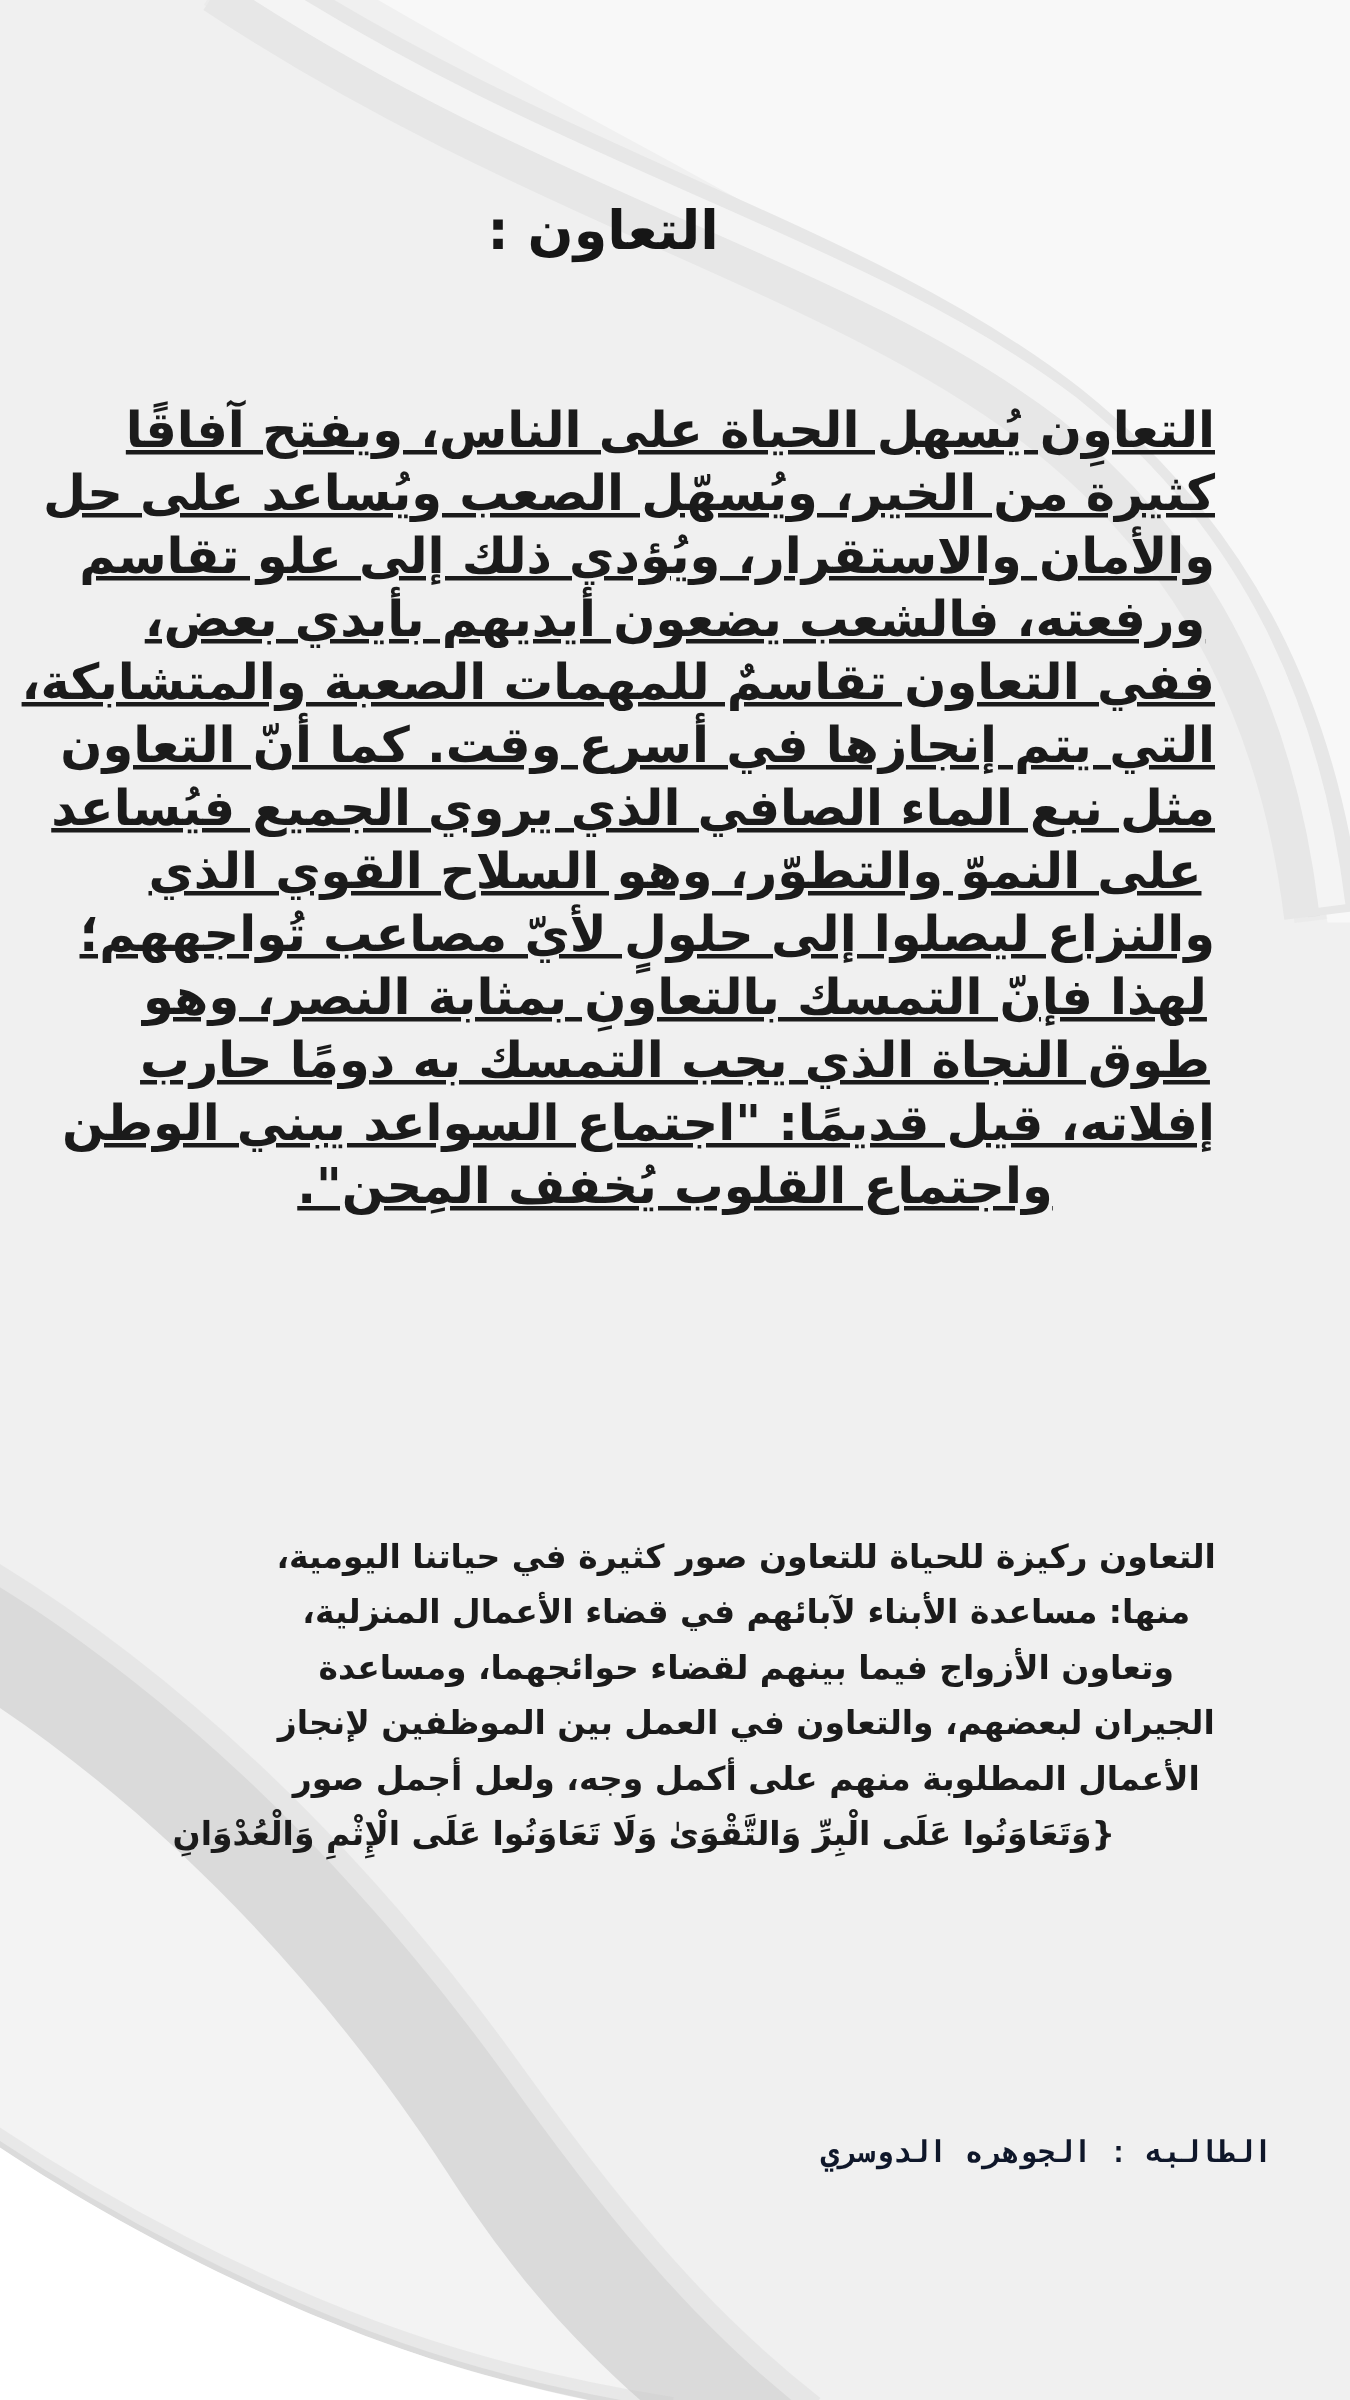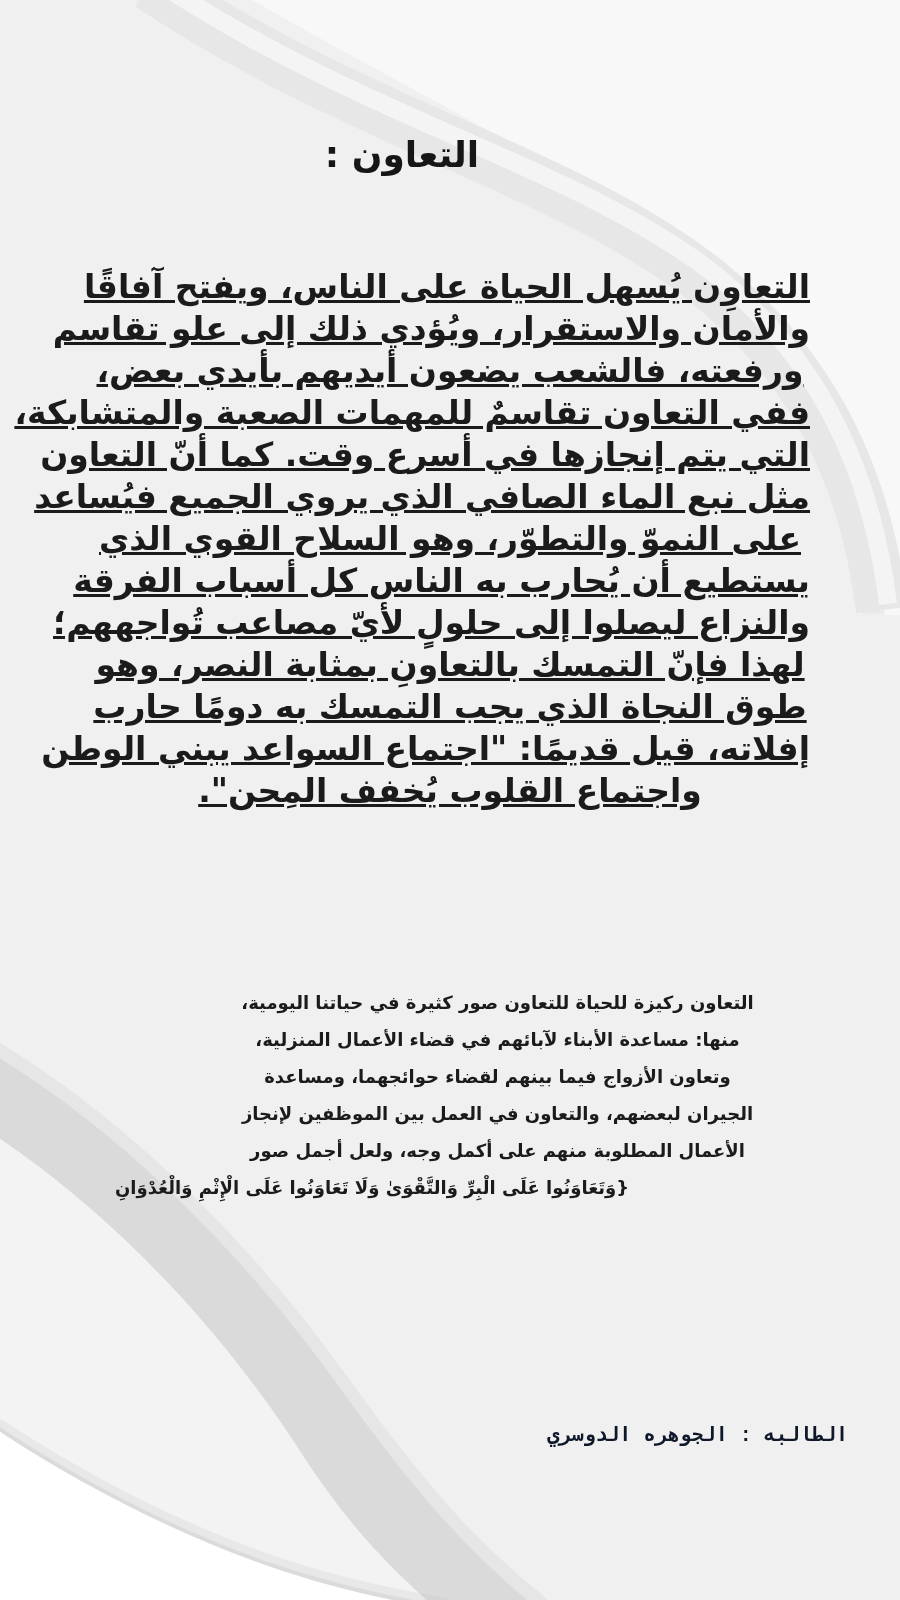--- a/index.html
+++ b/index.html
@@ -47,24 +47,24 @@
   .para div { white-space: nowrap; }
   .para1 {
     top: 266px;
     left: 90px;
     width: 720px;
     font-size: 33px;
     line-height: 42px;
     text-decoration: underline;
   }
   .para2 {
-    top: 984px;
+    top: 1020px;
     left: 115px;
     width: 765px;
-    font-size: 18px;
+    font-size: 22px;
     line-height: 37px;
   }
   
   .para2 div:nth-child(6) { text-align: left; }
   .signature {
     position: absolute;
     top: 1422px;
     right: 52px;
     direction: rtl;
     font-size: 20px;
@@ -100,27 +100,27 @@
 
     <path d="M -10,1425 L -10,1610 L 445,1610 C 398,1602 337,1590 268,1566 C 170,1532 68,1478 -10,1425 Z" fill="#ffffff"></path>
   </svg>
 
   <div class="content">
 
     <h1 class="page-title">التعاون :</h1>
 
     <div class="para para1">
         <div>التعاوِن يُسهل الحياة على الناس، ويفتح آفاقًا</div>
+        <div>كثيرة من الخير، ويُسهّل الصعب ويُساعد على حل</div>
         <div>والأمان والاستقرار، ويُؤدي ذلك إلى علو تقاسم</div>
         <div>ورفعته، فالشعب يضعون أيديهم بأيدي بعض،</div>
         <div>ففي التعاون تقاسمٌ للمهمات الصعبة والمتشابكة،</div>
         <div>التي يتم إنجازها في أسرع وقت. كما أنّ التعاون</div>
         <div>مثل نبع الماء الصافي الذي يروي الجميع فيُساعد</div>
         <div>على النموّ والتطوّر، وهو السلاح القوي الذي</div>
-        <div>يستطيع أن يُحارب به الناس كل أسباب الفرقة</div>
         <div>والنزاع ليصلوا إلى حلولٍ لأيّ مصاعب تُواجههم؛</div>
         <div>لهذا فإنّ التمسك بالتعاونِ بمثابة النصر، وهو</div>
         <div>طوق النجاة الذي يجب التمسك به دومًا حارب</div>
         <div>إفلاته، قيل قديمًا: "اجتماع السواعد يبني الوطن</div>
         <div>واجتماع القلوب يُخفف المِحن".</div>
       </div>
 
     <div class="para para2">
         <div>التعاون ركيزة للحياة للتعاون صور كثيرة في حياتنا اليومية،</div>
         <div>منها: مساعدة الأبناء لآبائهم في قضاء الأعمال المنزلية،</div>

